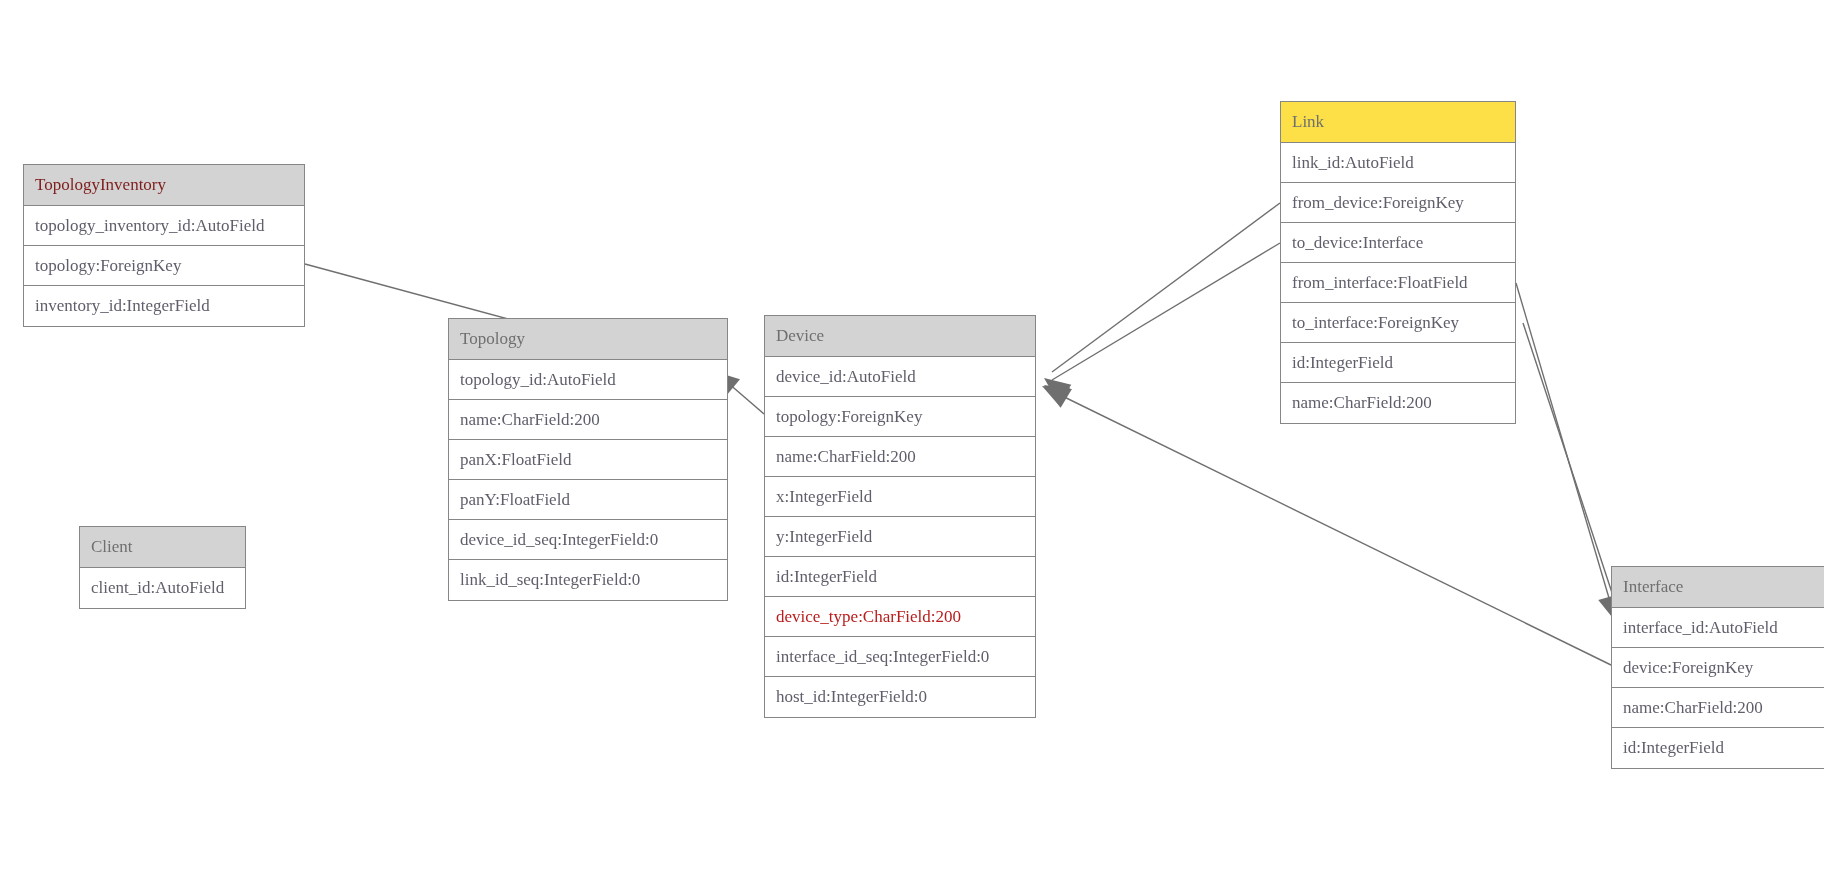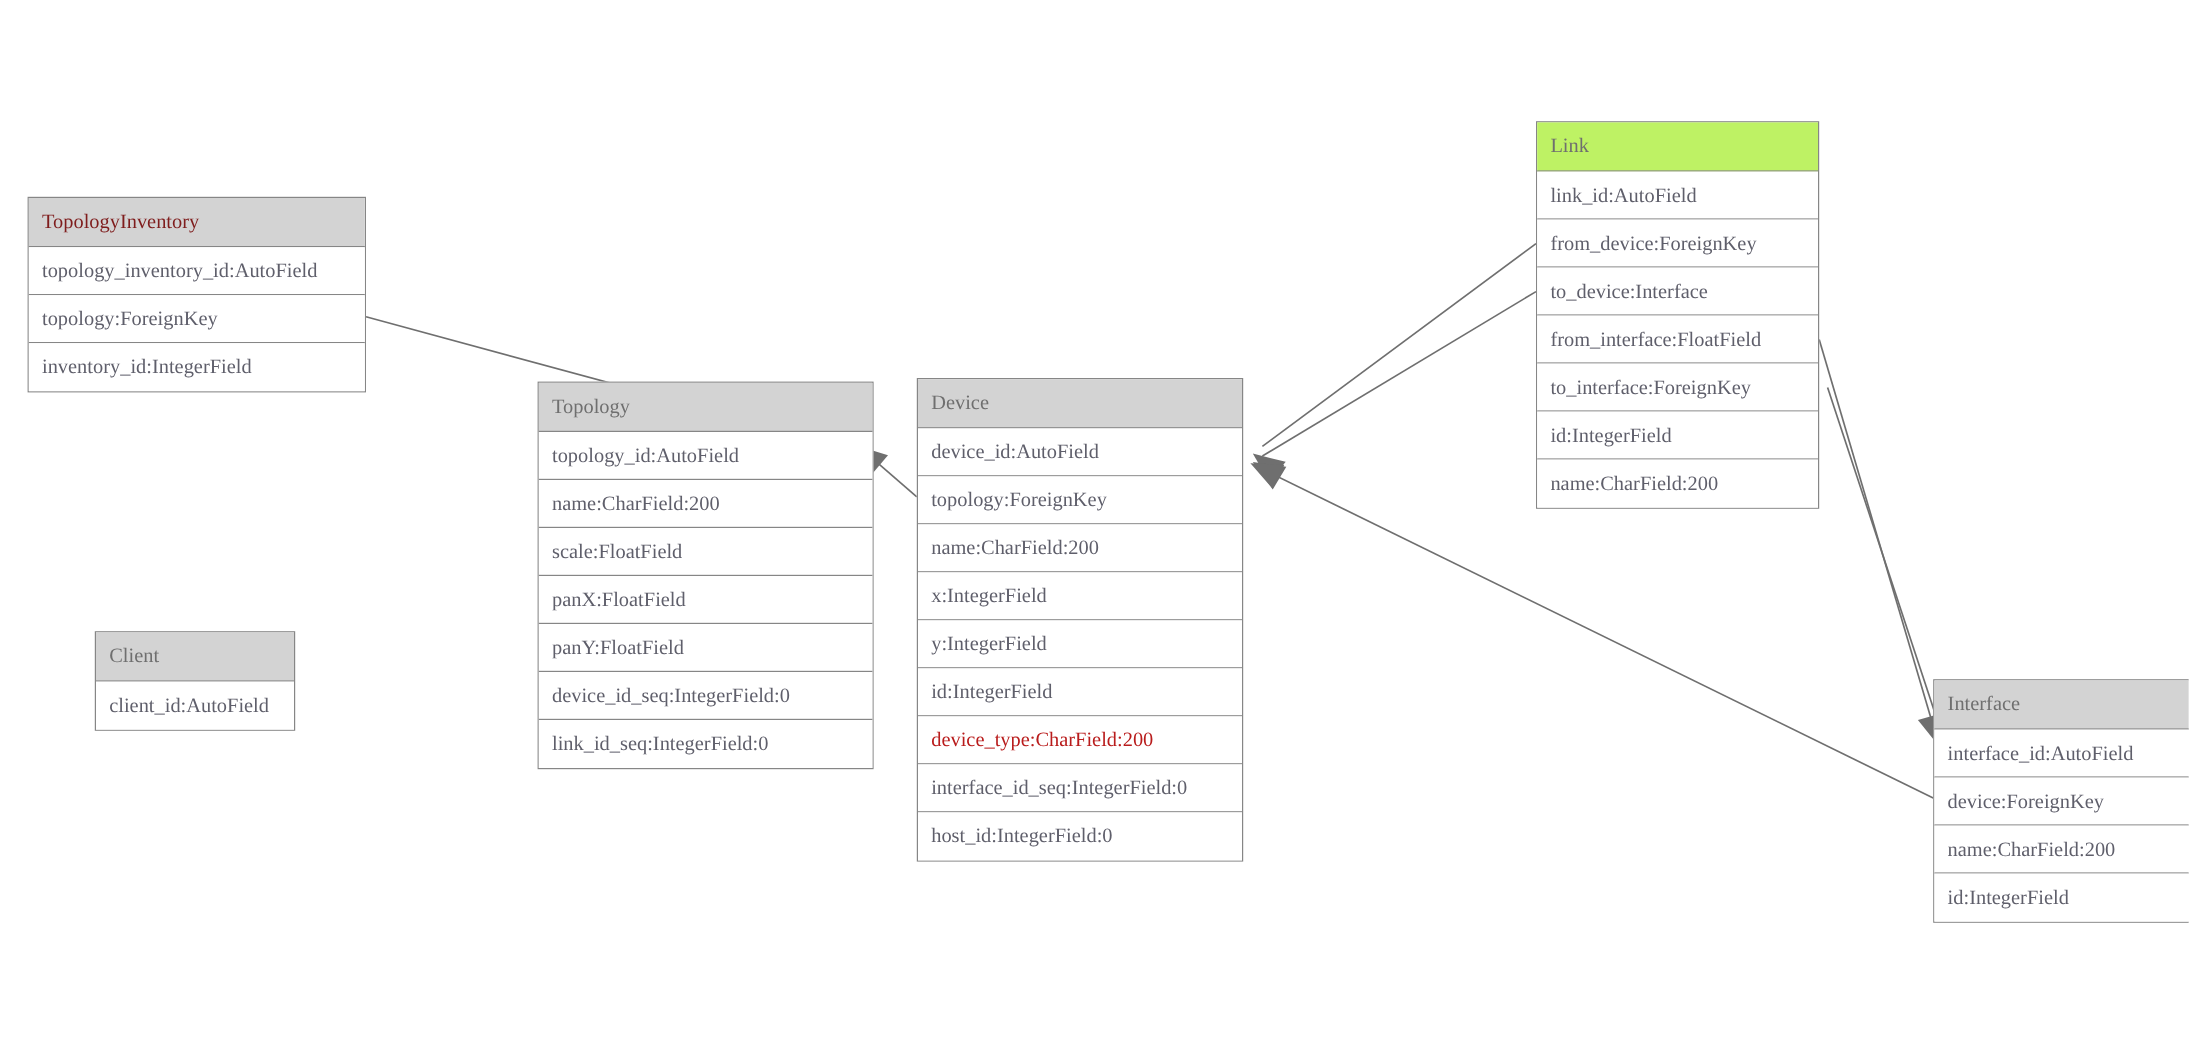--- a/index.html
+++ b/index.html
@@ -115,21 +115,20 @@
         <div class="entity-header" style="background: rgb(211, 211, 211); color: rgb(111, 111, 111); border-bottom-color: rgb(134, 134, 134);">Client</div>
         <ul class="field-list">
           <li class="field" style="color: rgb(95, 95, 107); border-bottom-color: rgb(134, 134, 134);">client_id:AutoField</li>
         </ul>
       </div>
       <div class="entity" style="left: 448px; top: 318px; width: 280px; border-color: rgb(134, 134, 134);">
         <div class="entity-header" style="background: rgb(211, 211, 211); color: rgb(111, 111, 111); border-bottom-color: rgb(134, 134, 134);">Topology</div>
         <ul class="field-list">
           <li class="field" style="color: rgb(95, 95, 107); border-bottom-color: rgb(134, 134, 134);">topology_id:AutoField</li>
           <li class="field" style="color: rgb(95, 95, 107); border-bottom-color: rgb(134, 134, 134);">name:CharField:200</li>
-          <li class="field" style="color: rgb(95, 95, 107); border-bottom-color: rgb(134, 134, 134);">scale:FloatField</li>
           <li class="field" style="color: rgb(95, 95, 107); border-bottom-color: rgb(134, 134, 134);">panX:FloatField</li>
           <li class="field" style="color: rgb(95, 95, 107); border-bottom-color: rgb(134, 134, 134);">panY:FloatField</li>
           <li class="field" style="color: rgb(95, 95, 107); border-bottom-color: rgb(134, 134, 134);">device_id_seq:IntegerField:0</li>
           <li class="field" style="color: rgb(95, 95, 107); border-bottom-color: rgb(134, 134, 134);">link_id_seq:IntegerField:0</li>
         </ul>
       </div>
       <div class="entity" style="left: 764px; top: 315px; width: 272px; border-color: rgb(134, 134, 134);">
         <div class="entity-header" style="background: rgb(211, 211, 211); color: rgb(111, 111, 111); border-bottom-color: rgb(134, 134, 134);">Device</div>
         <ul class="field-list">
           <li class="field" style="color: rgb(95, 95, 107); border-bottom-color: rgb(134, 134, 134);">device_id:AutoField</li>
@@ -137,21 +136,21 @@
           <li class="field" style="color: rgb(95, 95, 107); border-bottom-color: rgb(134, 134, 134);">name:CharField:200</li>
           <li class="field" style="color: rgb(95, 95, 107); border-bottom-color: rgb(134, 134, 134);">x:IntegerField</li>
           <li class="field" style="color: rgb(95, 95, 107); border-bottom-color: rgb(134, 134, 134);">y:IntegerField</li>
           <li class="field" style="color: rgb(95, 95, 107); border-bottom-color: rgb(134, 134, 134);">id:IntegerField</li>
           <li class="field" style="color: #b91c1c; border-bottom-color: rgb(134, 134, 134);">device_type:CharField:200</li>
           <li class="field" style="color: rgb(95, 95, 107); border-bottom-color: rgb(134, 134, 134);">interface_id_seq:IntegerField:0</li>
           <li class="field" style="color: rgb(95, 95, 107); border-bottom-color: rgb(134, 134, 134);">host_id:IntegerField:0</li>
         </ul>
       </div>
       <div class="entity" style="left: 1280px; top: 101px; width: 236px; border-color: rgb(134, 134, 134);">
-        <div class="entity-header" style="background: #bef264; color: rgb(111, 111, 111); border-bottom-color: rgb(134, 134, 134);">Link</div>
+        <div class="entity-header" style="background: #fde047; color: rgb(111, 111, 111); border-bottom-color: rgb(134, 134, 134);">Link</div>
         <ul class="field-list">
           <li class="field" style="color: rgb(95, 95, 107); border-bottom-color: rgb(134, 134, 134);">link_id:AutoField</li>
           <li class="field" style="color: rgb(95, 95, 107); border-bottom-color: rgb(134, 134, 134);">from_device:ForeignKey</li>
           <li class="field" style="color: rgb(95, 95, 107); border-bottom-color: rgb(134, 134, 134);">to_device:Interface</li>
           <li class="field" style="color: rgb(95, 95, 107); border-bottom-color: rgb(134, 134, 134);">from_interface:FloatField</li>
           <li class="field" style="color: rgb(95, 95, 107); border-bottom-color: rgb(134, 134, 134);">to_interface:ForeignKey</li>
           <li class="field" style="color: rgb(95, 95, 107); border-bottom-color: rgb(134, 134, 134);">id:IntegerField</li>
           <li class="field" style="color: rgb(95, 95, 107); border-bottom-color: rgb(134, 134, 134);">name:CharField:200</li>
         </ul>
       </div>

